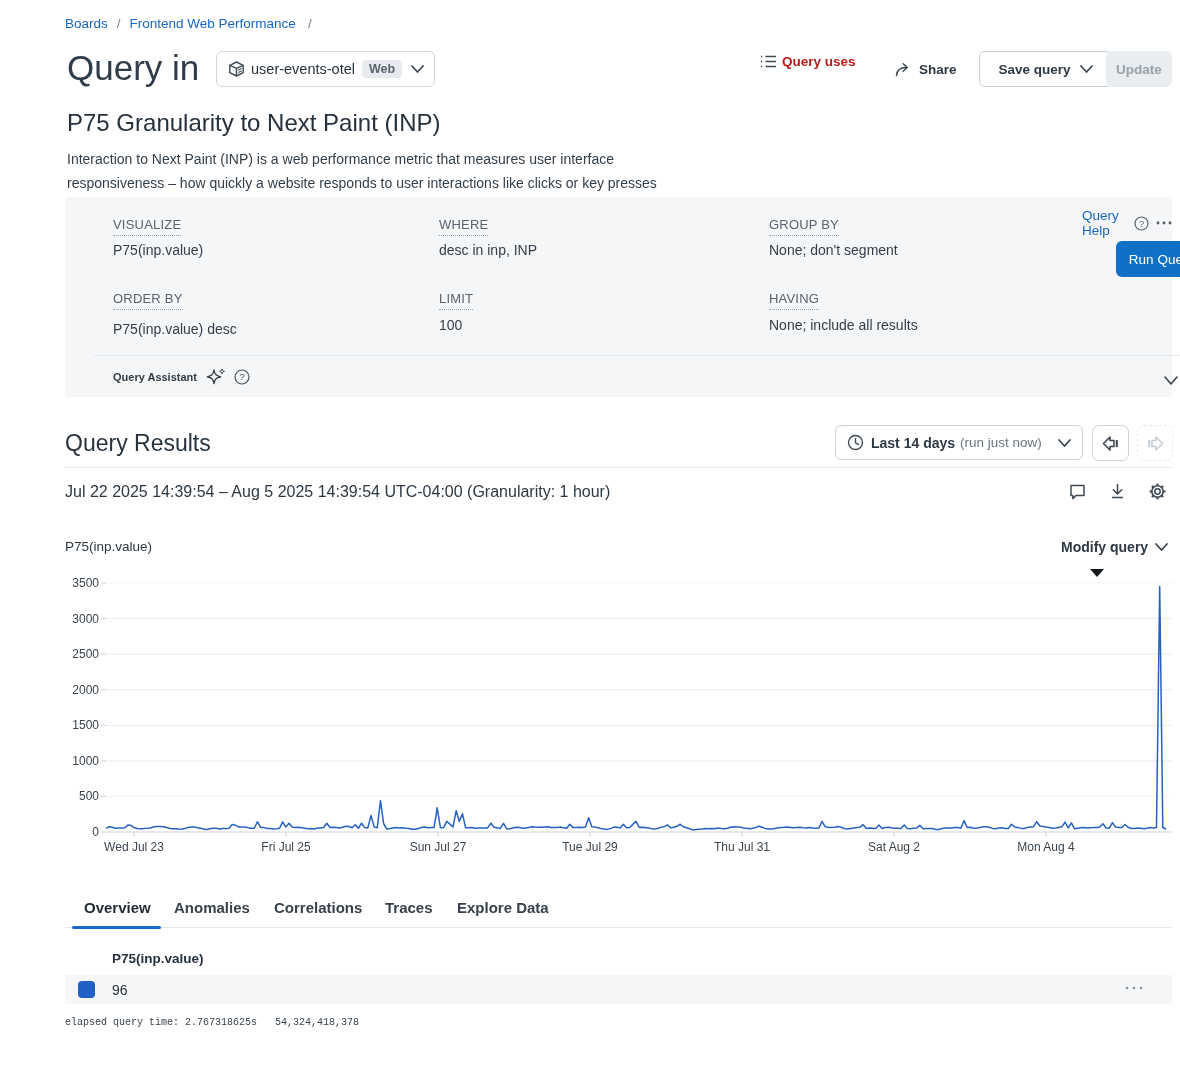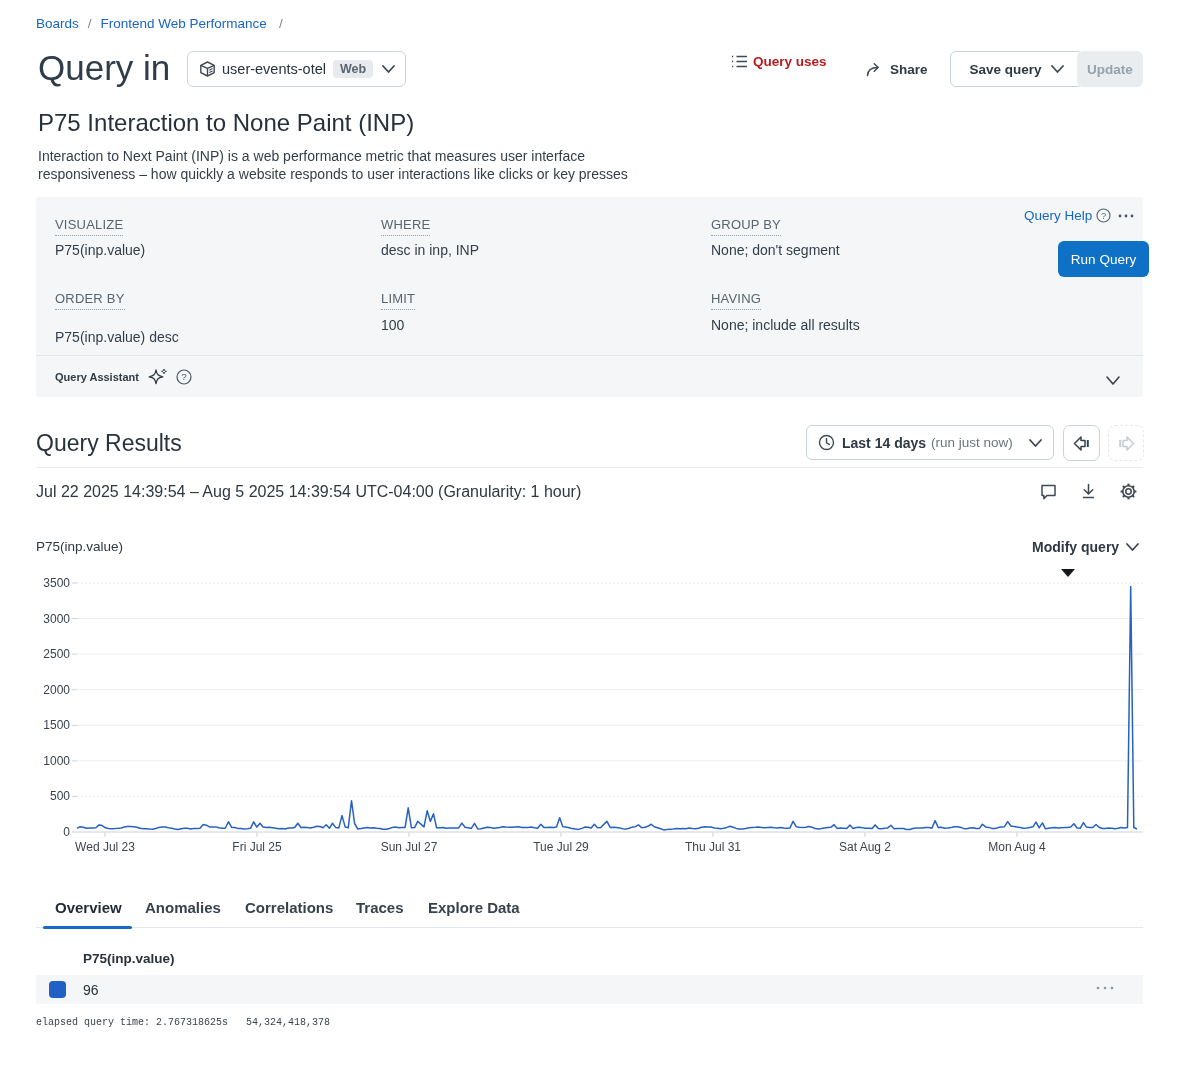--- a/index.html
+++ b/index.html
@@ -1,16 +1,16 @@
 <!DOCTYPE html>
 <html><head><meta charset="utf-8"><title>Query</title><style>
 *{margin:0;padding:0;box-sizing:border-box;}
 body{font-family:"Liberation Sans",sans-serif;background:#fff;}
 .page{position:relative;width:1180px;height:1067px;background:#fff;overflow:hidden;}
-.abs{position:absolute;}
+.abs{position:absolute;margin-left:29px;}
 .link{color:#1766c5;text-decoration:none;}
 .flex{display:flex;align-items:center;}
 svg{flex-shrink:0;}
 .btn{display:flex;align-items:center;justify-content:center;border-radius:6px;font-weight:700;}
 .lbl{font-size:13px;color:#59646f;letter-spacing:.2px;}
 .lbl span{border-bottom:1px dotted #98a2ab;padding-bottom:2.5px;}
 .val{font-size:14px;color:#333e49;}
 </style></head><body>
 <div class="page">
 
@@ -45,32 +45,32 @@
         <path d="M1.5 13.5 C1.8 8.5 4.5 5.5 11.5 5.5" stroke="#3e4953" stroke-width="1.5" stroke-linecap="round"></path>
         <path d="M8.2 1.8 L12.2 5.5 L8.2 9.2" stroke="#3e4953" stroke-width="1.5" stroke-linejoin="round" stroke-linecap="round"></path>
       </svg>
       <span>Share</span>
     </div>
 <div class="abs btn" style="left:950px;top:51px;width:133px;height:36px;border:1px solid #c7d0d9;background:#fff;font-size:13.5px;color:#2e3944;gap:9px;">Save query <svg class="" width="13" height="8" viewBox="0 0 13 8" fill="none">
         <path d="M1 1 L6.5 7 L12 1" stroke="#3e4953" stroke-width="1.8" stroke-linejoin="round" stroke-linecap="round"></path>
       </svg></div>
 <div class="abs btn" style="left:1077px;top:51px;width:66px;height:36px;background:#e9edf0;font-size:13.5px;color:#97a1ab;">Update</div>
 
-<div class="abs" style="left:38px;top:109px;font-size:24px;color:#27313c;">P75 Interaction to None Paint (INP)</div>
-<div class="abs" style="left:38px;top:147px;font-size:14px;line-height:18px;color:#333e48;">Interaction to Next Paint (INP) is a web performance metric that measures user interface<br>responsiveness – how quickly a website responds to user interactions like clicks or key presses</div>
+<div class="abs" style="left:38px;top:109px;font-size:24px;color:#27313c;">P75 Granularity to Next Paint (INP)</div>
+<div class="abs" style="left:38px;top:147px;font-size:14px;line-height:24px;color:#333e48;">Interaction to Next Paint (INP) is a web performance metric that measures user interface<br>responsiveness – how quickly a website responds to user interactions like clicks or key presses</div>
 
 <div class="abs" style="left:36px;top:197px;width:1107px;height:200px;background:#f4f6f8;border-radius:3px;">
   <div class="abs lbl" style="left:19px;top:20px;"><span>VISUALIZE</span></div>
   <div class="abs val" style="left:19px;top:45px;">P75(inp.value)</div>
   <div class="abs lbl" style="left:345px;top:20px;"><span>WHERE</span></div>
   <div class="abs val" style="left:345px;top:45px;">desc in inp, INP</div>
   <div class="abs lbl" style="left:675px;top:20px;"><span>GROUP BY</span></div>
   <div class="abs val" style="left:675px;top:45px;">None; don't segment</div>
   <div class="abs lbl" style="left:19px;top:94px;"><span>ORDER BY</span></div>
-  <div class="abs val" style="left:19px;top:132px;">P75(inp.value) desc</div>
+  <div class="abs val" style="left:19px;top:124px;">P75(inp.value) desc</div>
   <div class="abs lbl" style="left:345px;top:94px;"><span>LIMIT</span></div>
   <div class="abs val" style="left:345px;top:120px;">100</div>
   <div class="abs lbl" style="left:675px;top:94px;text-align:center;"><span>HAVING</span></div>
   <div class="abs val" style="left:675px;top:120px;">None; include all results</div>
   <div class="abs flex" style="left:988px;top:11px;gap:4px;">
         <span style="font-size:13.5px;color:#1766c5;">Query Help</span>
         <svg class="" width="15" height="15" viewBox="0 0 15 15" fill="none">
           <circle cx="7.5" cy="7.5" r="6.5" stroke="#5b6670" stroke-width="1.2"></circle>
           <text x="7.5" y="10.7" text-anchor="middle" font-size="9.3" fill="#5b6670" font-family="Liberation Sans,sans-serif">?</text>
         </svg>

